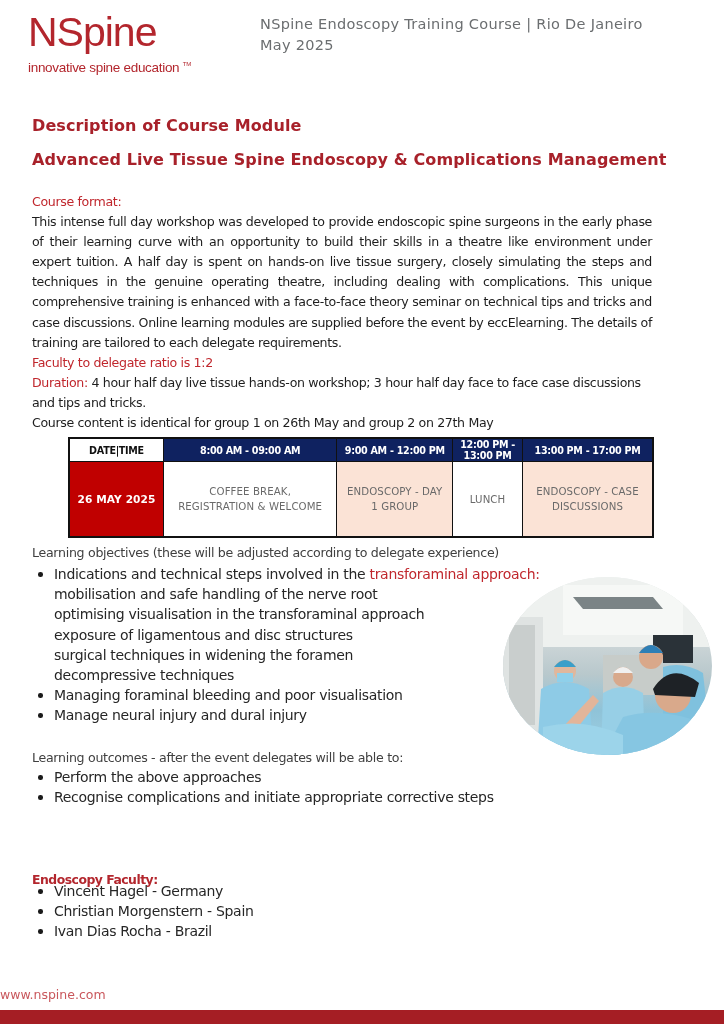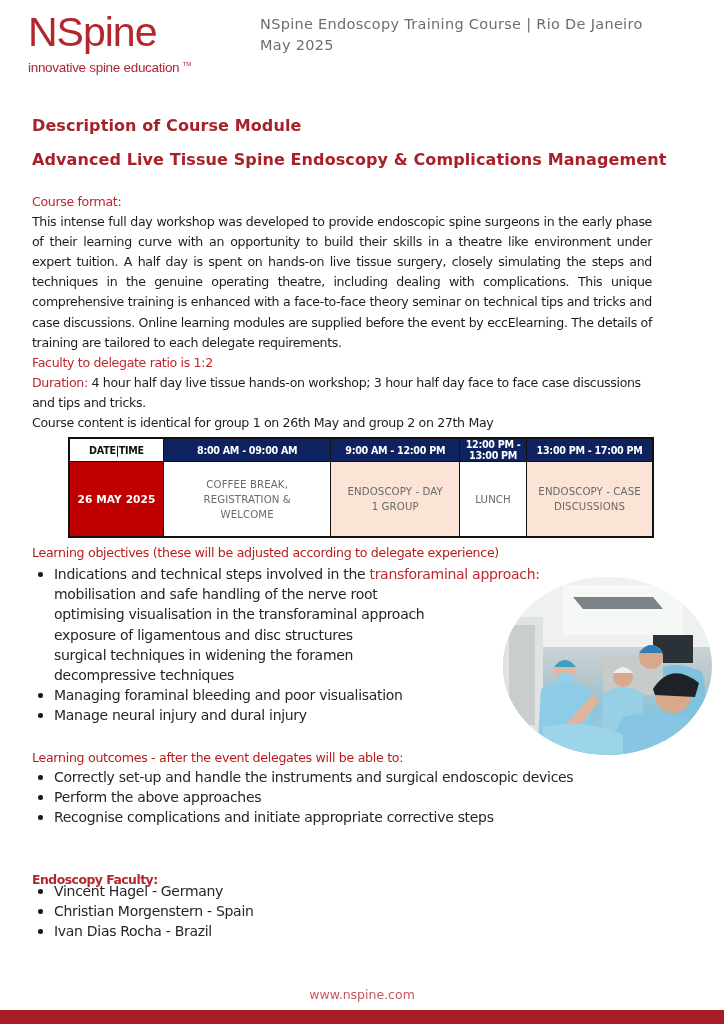--- a/index.html
+++ b/index.html
@@ -58,21 +58,21 @@
   table.schedule th.dt { background: #ffffff; color: #111111; width: 93px; }
   table.schedule td {
     height: 74px; font-size: 10.2px; color: #6a6a6a; line-height: 15px; letter-spacing: 0.1px;
   }
   table.schedule td.date { background: #c00000; color: #ffffff; font-weight: bold; font-size: 10.6px; }
   table.schedule td.peach { background: #fbe3d6; }
   table.schedule td.white { background: #ffffff; }
 
   .section-label {
     position: absolute; left: 32px;
-    font-family: "DejaVu Sans", sans-serif; font-size: 12.6px; color: #b91c1c; letter-spacing: -0.3px;
+    font-family: "DejaVu Sans", sans-serif; font-size: 12.6px; color: #404040; letter-spacing: -0.3px;
   }
   .objectives-label { top: 545px; }
   .outcomes-label { top: 750px; }
   ul.list {
     position: absolute; left: 32px; margin: 0; padding: 0; list-style: none;
     font-family: "DejaVu Sans", sans-serif; font-size: 14px; line-height: 20.2px;
     color: #262626; letter-spacing: -0.3px;
   }
   ul.list li { position: relative; padding-left: 22px; }
   ul.list li.bullet::before {
@@ -89,21 +89,21 @@
   .faculty { top: 881px; }
 
   .photo {
     position: absolute; left: 503px; top: 577px; width: 209px; height: 178px;
     border-radius: 50%; overflow: hidden;
     background: linear-gradient(180deg, #e8edec 0%, #d5dbdc 30%, #b8c8cc 55%, #8fc3d8 75%, #9fd0e4 100%);
   }
   .photo svg { width: 100%; height: 100%; display: block; }
 
   .footer-url {
-    position: absolute; left: 0; width: 724px; top: 987px; text-align: center;
+    position: absolute; left: 0; width: 724px; top: 987px; 
     font-family: "DejaVu Sans", sans-serif; font-size: 12.5px; color: #c9575c;
   }
   .footer-bar {
     position: absolute; left: 0; top: 1010px; width: 724px; height: 14px; background: #a51e24;
   }
 </style>
 </head>
 <body>
 
 <div class="logo">
@@ -134,21 +134,21 @@
     <th>9:00 AM - 12:00 PM</th>
     <th>12:00 PM - 13:00 PM</th>
     <th>13:00 PM - 17:00 PM</th>
   </tr>
   <tr>
     <td class="date">26 MAY 2025</td>
     <td class="white">
           <div style="padding:0 12px;">COFFEE BREAK, REGISTRATION &amp; WELCOME</div>
         </td>
     <td class="peach">
-          <div style="padding:0 14px;">ENDOSCOPY - DAY 1 GROUP</div>
+          <div style="padding:0 6px;">ENDOSCOPY - DAY 1 GROUP</div>
         </td>
     <td class="white">
           <div>LUNCH</div>
         </td>
     <td class="peach">
           <div style="padding:0 4px;">ENDOSCOPY - CASE DISCUSSIONS</div>
         </td>
   </tr>
 </tbody>
   </table>
@@ -187,21 +187,20 @@
     <circle cx="170" cy="118" r="18" fill="#d9a98b"></circle>
     <path d="M150 112 Q168 84 196 106 L192 120 L152 118 Z" fill="#1e2226"></path>
     <path d="M120 140 Q160 128 209 150 L209 178 L100 178 Z" fill="#86c6e2"></path>
     <path d="M60 150 L90 118 L96 124 L70 156 Z" fill="#e2b59a"></path>
     <path d="M40 150 Q80 140 120 158 L120 178 L40 178 Z" fill="#9cd4ea"></path>
   </svg>
 </div>
 
 <div class="section-label outcomes-label">Learning outcomes - after the event delegates will be able to:</div>
 <ul class="list outcomes">
-  <li class="bullet">Correctly set-up and handle the instruments and surgical endoscopic devices</li>
   <li class="bullet">Perform the above approaches</li>
   <li class="bullet">Recognise complications and initiate appropriate corrective steps</li>
 </ul>
 
 <div class="faculty-label">Endoscopy Faculty:</div>
 <ul class="list faculty">
   <li class="bullet">Vincent Hagel - Germany</li>
   <li class="bullet">Christian Morgenstern - Spain</li>
   <li class="bullet">Ivan Dias Rocha - Brazil</li>
 </ul>

